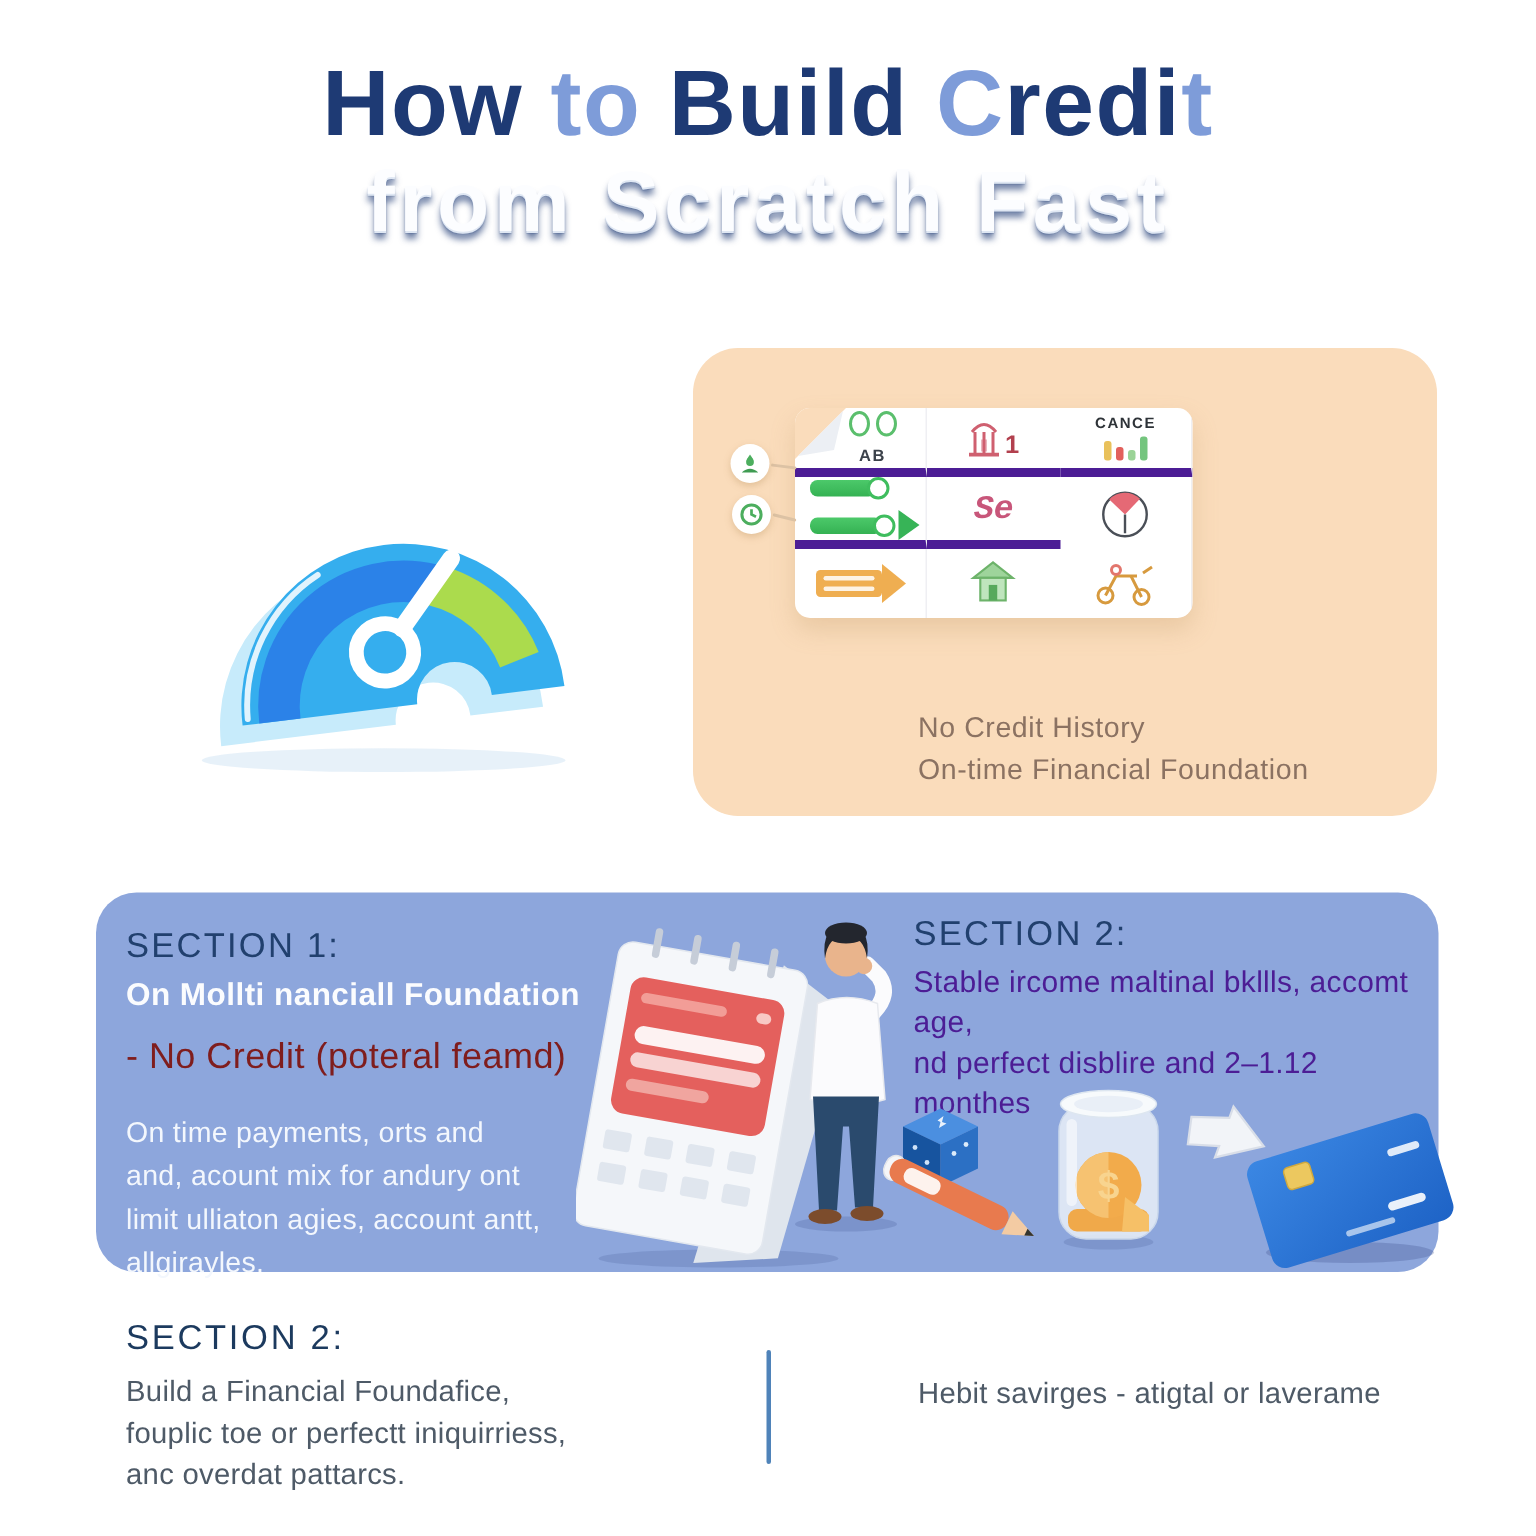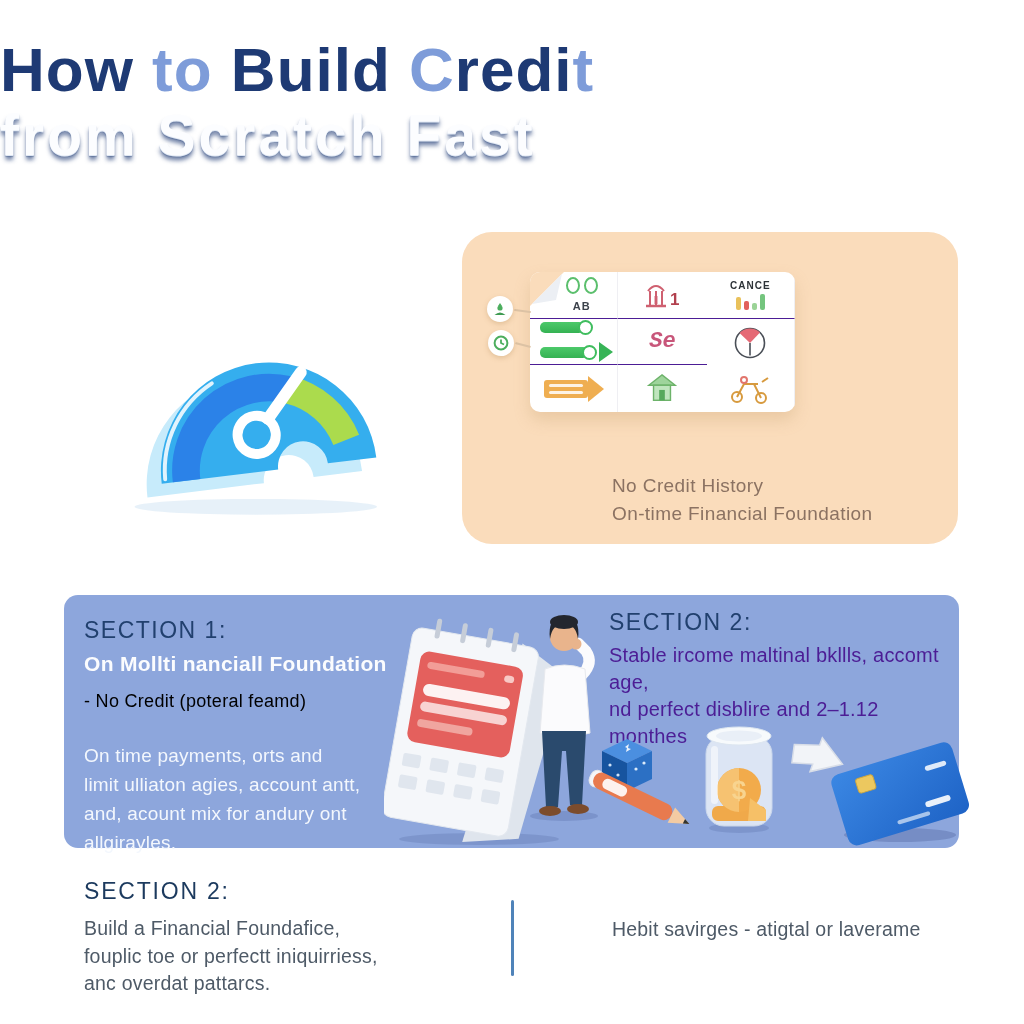--- a/index.html
+++ b/index.html
@@ -1,32 +1,32 @@
 <!DOCTYPE html>
 <html><head>
 <meta charset="utf-8">
 <style>
   html,body{margin:0;padding:0;background:#fff}
   #canvas{position:relative;width:1024px;height:1024px;background:#ffffff;overflow:hidden;
           font-family:"Liberation Sans",sans-serif;}
 
   
-  .title-wrap{position:absolute;top:36px;left:0;width:100%;line-height:1.1}
+  .title-wrap{position:absolute;top:36px;left:0;width:100%;text-align:center;line-height:1.1}
   .title-line1{font-size:62px;font-weight:700;letter-spacing:1px}
   .tone-dark{color:#1e3a74}
   .tone-light{color:#7e9cd9}
   .title-line2{font-size:57px;font-weight:700;letter-spacing:3px;color:#fcfdff;
      text-shadow:0 1px 0 #dfe7f3, 0 2px 1px rgba(30,58,116,.30), 0 5px 4px rgba(30,58,116,.62)}
 
   
   .peach-card{position:absolute;left:462px;top:232px;width:496px;height:312px;border-radius:30px;background:#fadcbb}
   .doc{position:absolute;left:68px;top:40px;width:265px;height:140px;background:#ffffff;border-radius:10px;
        box-shadow:0 8px 16px rgba(190,150,100,.28);display:grid;
        grid-template-columns:1fr 1fr 1fr;grid-template-rows:1fr 1fr 1fr;overflow:hidden}
-  .doc-cell{display:flex;align-items:center;justify-content:center;border-right:1px solid #efeff3;border-bottom:1px solid #4c1d95;position:relative;flex-direction:column;gap:2px}
+  .doc-cell{display:flex;align-items:center;justify-content:center;border-right:1px solid #efeff3;border-bottom:6px solid #4c1d95;position:relative;flex-direction:column;gap:2px}
   .doc-cell:nth-child(3n){border-right:none}
   .doc-cell:nth-child(n+7){border-bottom:none}
   .doc-fold{position:absolute;left:0;top:0;z-index:3}
   .oo-dot{display:inline-block;width:10px;height:13px;border:2px solid #5bbf6d;border-radius:50%;margin:0 2px}
   .ab-text{font-size:11px;font-weight:700;color:#3c424b;letter-spacing:1px}
   .cance-text{font-size:10px;font-weight:700;color:#2e3338;letter-spacing:1px}
   .mini-bars{display:flex;align-items:flex-end;gap:3px;height:17px}
   .mini-bars i{display:block;width:5px;border-radius:2px}
   .se-text{font-size:22px;font-style:italic;font-weight:700;color:#c8567a;font-family:Liberation Mono, monospace}
   .p-rows{display:flex;flex-direction:column;gap:7px;align-items:flex-start;padding-left:6px}
@@ -38,24 +38,24 @@
   .o-bar{width:44px;height:18px;border-radius:3px;background:#efae51;position:relative}
   .o-bar::before,.o-bar::after{content:"";position:absolute;left:5px;right:5px;height:3px;background:rgba(255,255,255,.85);border-radius:2px}
   .o-bar::before{top:4px}.o-bar::after{top:11px}
   .o-tri{width:0;height:0;border-left:16px solid #efae51;border-top:13px solid transparent;border-bottom:13px solid transparent}
   .badge{position:absolute;width:26px;height:26px;border-radius:50%;background:#fff;
          box-shadow:0 2px 5px rgba(180,140,90,.35);display:flex;align-items:center;justify-content:center;z-index:2}
   .connector{position:absolute;height:2px;background:#dcc2a4;border-radius:1px;z-index:1}
   .caption{position:absolute;left:150px;top:240px;font-size:19px;line-height:28px;color:#8b7262;letter-spacing:.4px}
 
   
-  .band{position:absolute;left:64px;top:595px;width:895px;height:253px;border-radius:14px;background:#8da6dc}
+  .band{position:absolute;left:64px;top:595px;width:895px;height:253px;border-radius:27px;background:#8da6dc}
   .band-heading{position:absolute;font-size:23px;letter-spacing:1.5px;color:#21406e}
   .band-sub{position:absolute;font-size:21px;font-weight:700;color:#fbfcfe;letter-spacing:.3px}
-  .band-bullet{position:absolute;font-size:18px;color:#000000;letter-spacing:.3px}
+  .band-bullet{position:absolute;font-size:24px;color:#7f1d1d;letter-spacing:.3px}
   .band-body{position:absolute;font-size:19px;line-height:29px;color:#f3f7fd;letter-spacing:.2px}
   .band-body2{position:absolute;font-size:20px;line-height:27px;color:#4c1d95;letter-spacing:.2px}
   .band svg{position:absolute}
 
   
   .bottom-heading{position:absolute;left:84px;top:878px;font-size:23px;letter-spacing:1.8px;color:#1c3a5e}
   .bottom-col{position:absolute;font-size:19.5px;line-height:27.5px;color:#4e5a67;letter-spacing:.2px}
   .divider{position:absolute;left:511px;top:900px;width:3px;height:76px;background:#4f83b9;border-radius:2px}
 
   .gauge{position:absolute;left:120px;top:245px}
@@ -193,22 +193,22 @@
     </div>
   </section>
 
   <section class="band">
 
     <div class="band-heading" style="left:20px;top:22px">SECTION 1:</div>
     <div class="band-sub" style="left:20px;top:57px">On Mollti nanciall Foundation</div>
     <div class="band-bullet" style="left:20px;top:96px">- No Credit (poteral feamd)</div>
     <div class="band-body" style="left:20px;top:146px">
       <div>On time payments, orts and</div>
+      <div>and, acount mix for andury ont</div>
       <div>limit ulliaton agies, account antt,</div>
-      <div>and, acount mix for andury ont</div>
       <div>allgirayles.</div>
     </div>
 
     <div class="band-heading" style="left:545px;top:14px">SECTION 2:</div>
     <div class="band-body2" style="left:545px;top:47px">
       <div>Stable ircome maltinal bkllls, accomt age,</div>
       <div>nd perfect disblire and 2–1.12 monthes</div>
     </div>
 
     <svg style="left:320px;top:18px" width="198" height="235" viewBox="0 0 198 235">

